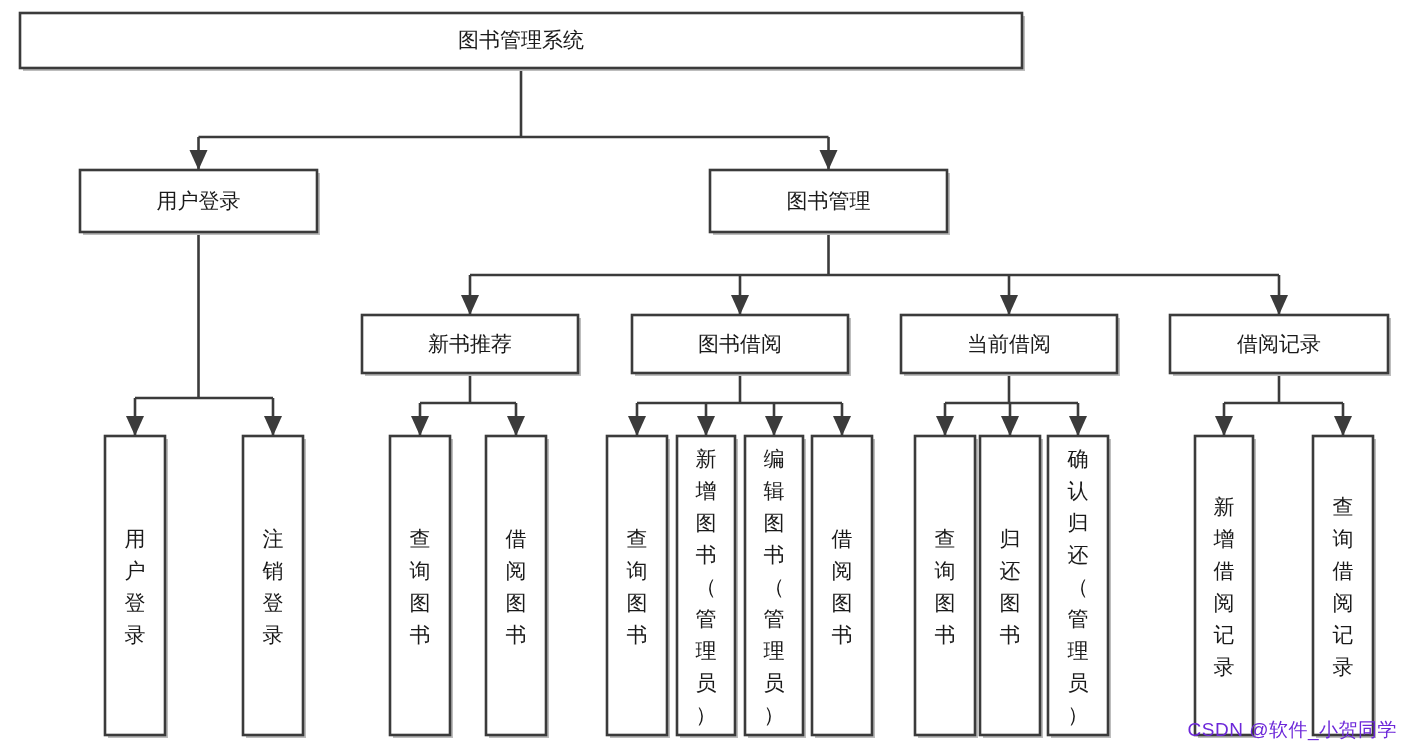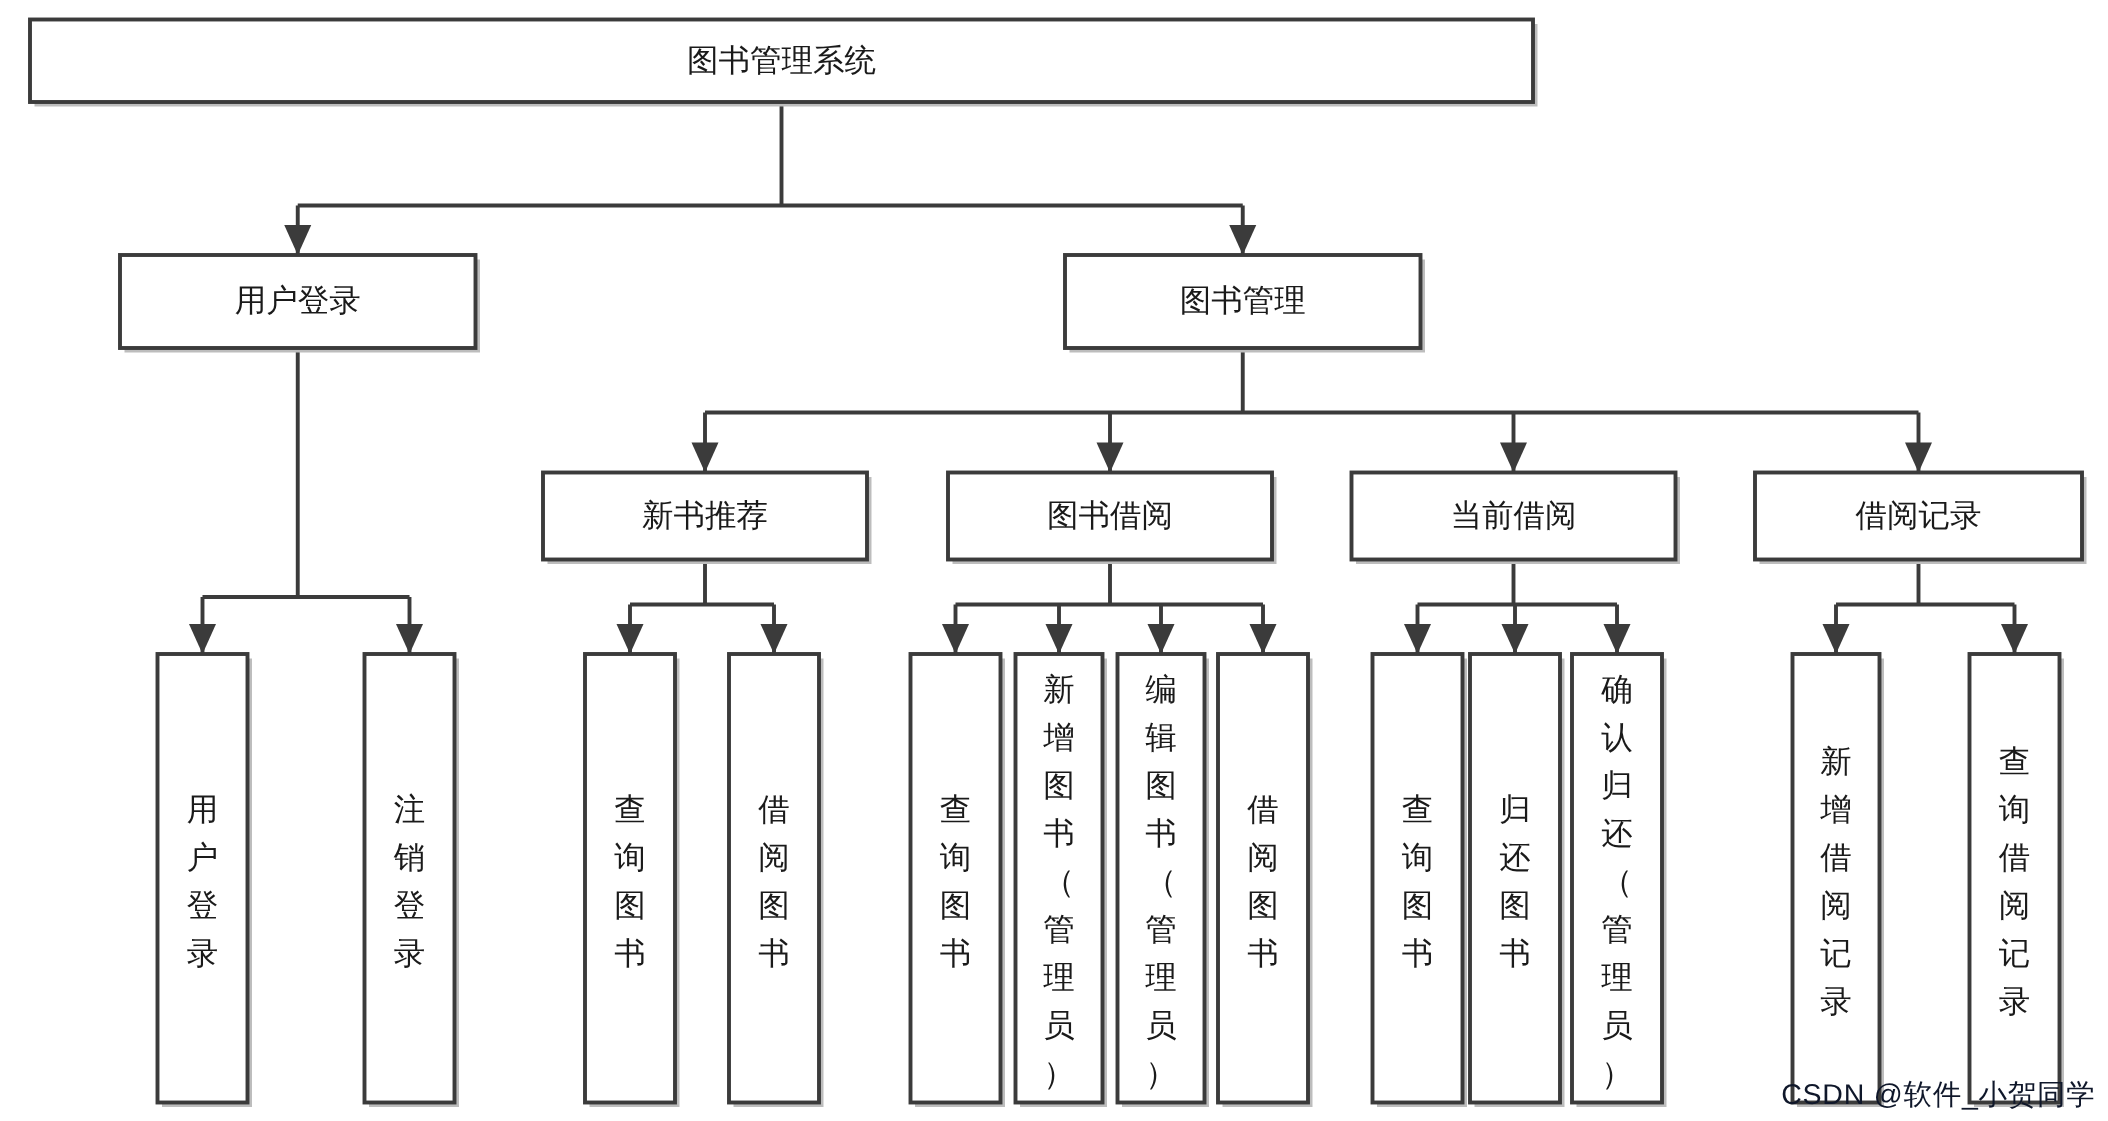--- a/index.html
+++ b/index.html
@@ -19,21 +19,21 @@
     fill:#1a1a1a;font-size:21px;text-anchor:middle;
     dominant-baseline:middle;
   }
   .node-label-vert{
     font-family:"Liberation Sans","DejaVu Sans",sans-serif;
     fill:#1a1a1a;font-size:21px;text-anchor:middle;
   }
   .watermark{
     position:absolute;right:8px;bottom:4px;
     font-family:"Liberation Sans","DejaVu Sans",sans-serif;
-    font-size:19px;color:#0f172a;white-space:nowrap;
+    font-size:19px;color:#6d28d9;white-space:nowrap;
     letter-spacing:0.5px;
   }
 </style>
 </head>
 <body>
 
 <div id="diagram-root">
   <svg id="diagram-svg" width="1405" height="747" viewBox="0 0 1405 747" xmlns="http://www.w3.org/2000/svg">
       <g>
         <line x1="521" y1="68" x2="521" y2="137" class="connector"></line>

